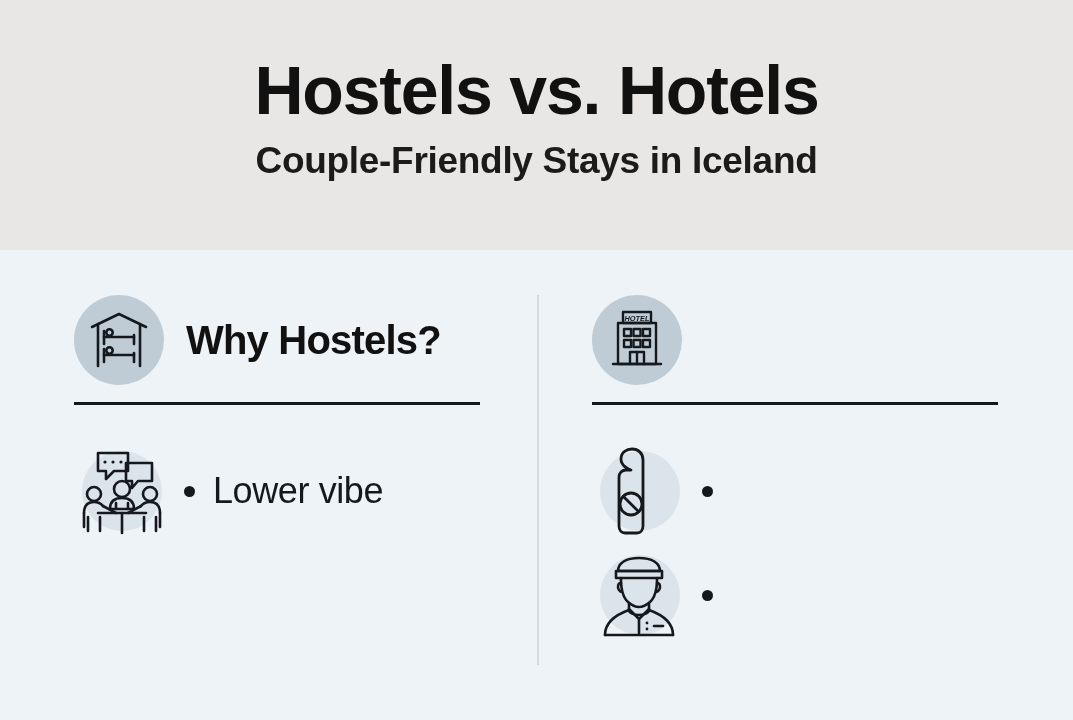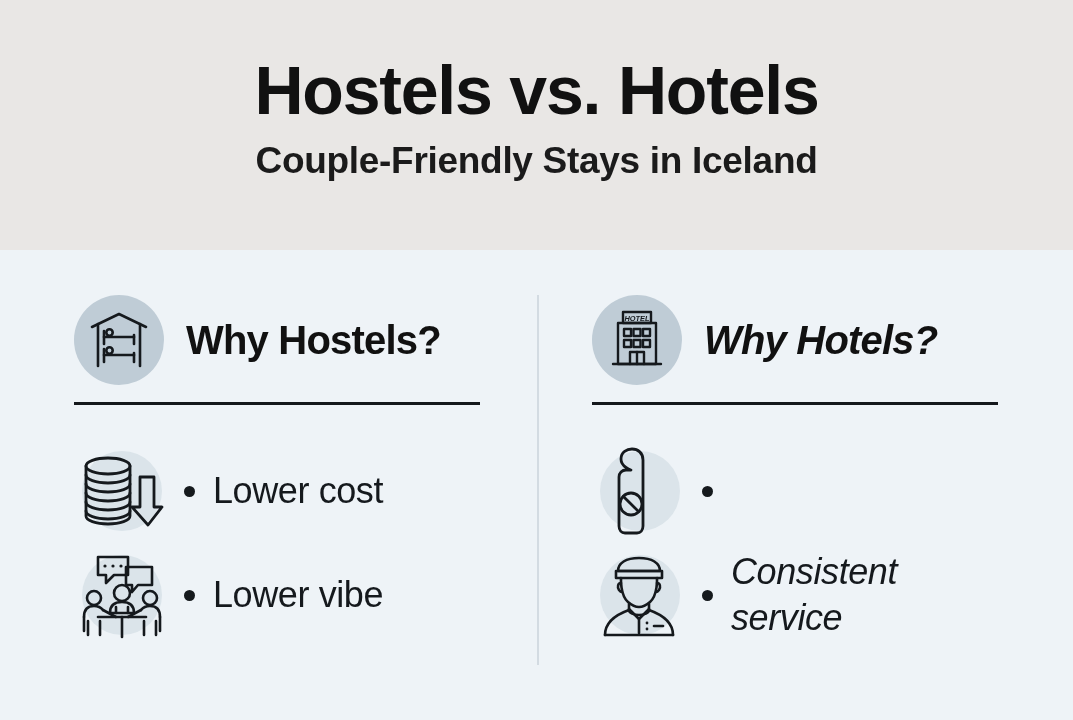--- a/index.html
+++ b/index.html
@@ -202,37 +202,20 @@
             <circle cx="21.5" cy="39.5" r="3.2"></circle>
           </svg>
         </div>
         <div class="col-title">Why Hostels?</div>
       </div>
 
       <div class="rule"></div>
 
       <div class="items">
 
-        <div class="item">
-          <div class="item-icon">
-            <div class="circle"></div>
-            <svg width="84" height="76" viewBox="0 0 84 76" fill="none" stroke="#15191d" stroke-width="2.8" stroke-linecap="round" stroke-linejoin="round">
-              <ellipse cx="28" cy="13" rx="22" ry="8"></ellipse>
-              <path d="M6 13 L6 63 A22 8 0 0 0 50 63 L50 13"></path>
-              <path d="M6 22 A22 8 0 0 0 50 22"></path>
-              <path d="M6 31 A22 8 0 0 0 50 31"></path>
-              <path d="M6 40 A22 8 0 0 0 50 40"></path>
-              <path d="M6 49 A22 8 0 0 0 50 49"></path>
-              <path d="M6 58 A22 8 0 0 0 50 58"></path>
-              <path d="M60 24 L60 54 L52 54 L68 72 L82 54 L74 54 L74 24 Z"></path>
-            </svg>
-          </div>
-          <div class="bullet"></div>
-          <div class="item-label">Lower cost</div>
-        </div>
 
         <div class="item">
           <div class="item-icon">
             <div class="circle"></div>
             <svg width="92" height="88" viewBox="0 0 92 88" fill="none" stroke="#15191d" stroke-width="2.6" stroke-linecap="round" stroke-linejoin="round">
               <path d="M22 6 H52 V24 H38 L30 32 V24 H22 Z"></path>
               <circle cx="29" cy="15" r="1.6" fill="#15191d" stroke="none"></circle>
               <circle cx="37" cy="15" r="1.6" fill="#15191d" stroke="none"></circle>
               <circle cx="45" cy="15" r="1.6" fill="#15191d" stroke="none"></circle>
               <path d="M50 16 H76 V34 H62 L56 41 V34 H50 Z"></path>
@@ -270,21 +253,20 @@
             <rect x="26.5" y="19" width="7" height="7"></rect>
             <rect x="36" y="19" width="7" height="7"></rect>
             <rect x="17" y="30" width="7" height="7"></rect>
             <rect x="26.5" y="30" width="7" height="7"></rect>
             <rect x="36" y="30" width="7" height="7"></rect>
             <path d="M23 54 V42 H37 V54"></path>
             <path d="M30 42 V54"></path>
             <path d="M6 54 H54"></path>
           </svg>
         </div>
-        <div class="col-title">Why Hotels?</div>
       </div>
 
       <div class="rule"></div>
 
       <div class="items">
 
         <div class="item">
           <div class="item-icon">
             <div class="circle"></div>
             <svg width="66" height="90" viewBox="0 0 66 90" fill="none" stroke="#15191d" stroke-width="2.8" stroke-linecap="round" stroke-linejoin="round">
@@ -313,20 +295,19 @@
               <path d="M42 66 L42 80"></path>
               <path d="M8 82 C8 70 18 62 32 57"></path>
               <path d="M76 82 C76 70 66 62 52 57"></path>
               <path d="M8 82 H76"></path>
               <circle cx="50" cy="70" r="1.4" fill="#15191d" stroke="none"></circle>
               <circle cx="50" cy="76" r="1.4" fill="#15191d" stroke="none"></circle>
               <path d="M57 73 H66"></path>
             </svg>
           </div>
           <div class="bullet"></div>
-          <div class="item-label wrap">Consistent service</div>
         </div>
 
       </div>
     </div>
 
   </div>
 </div>
 
 </body></html>

